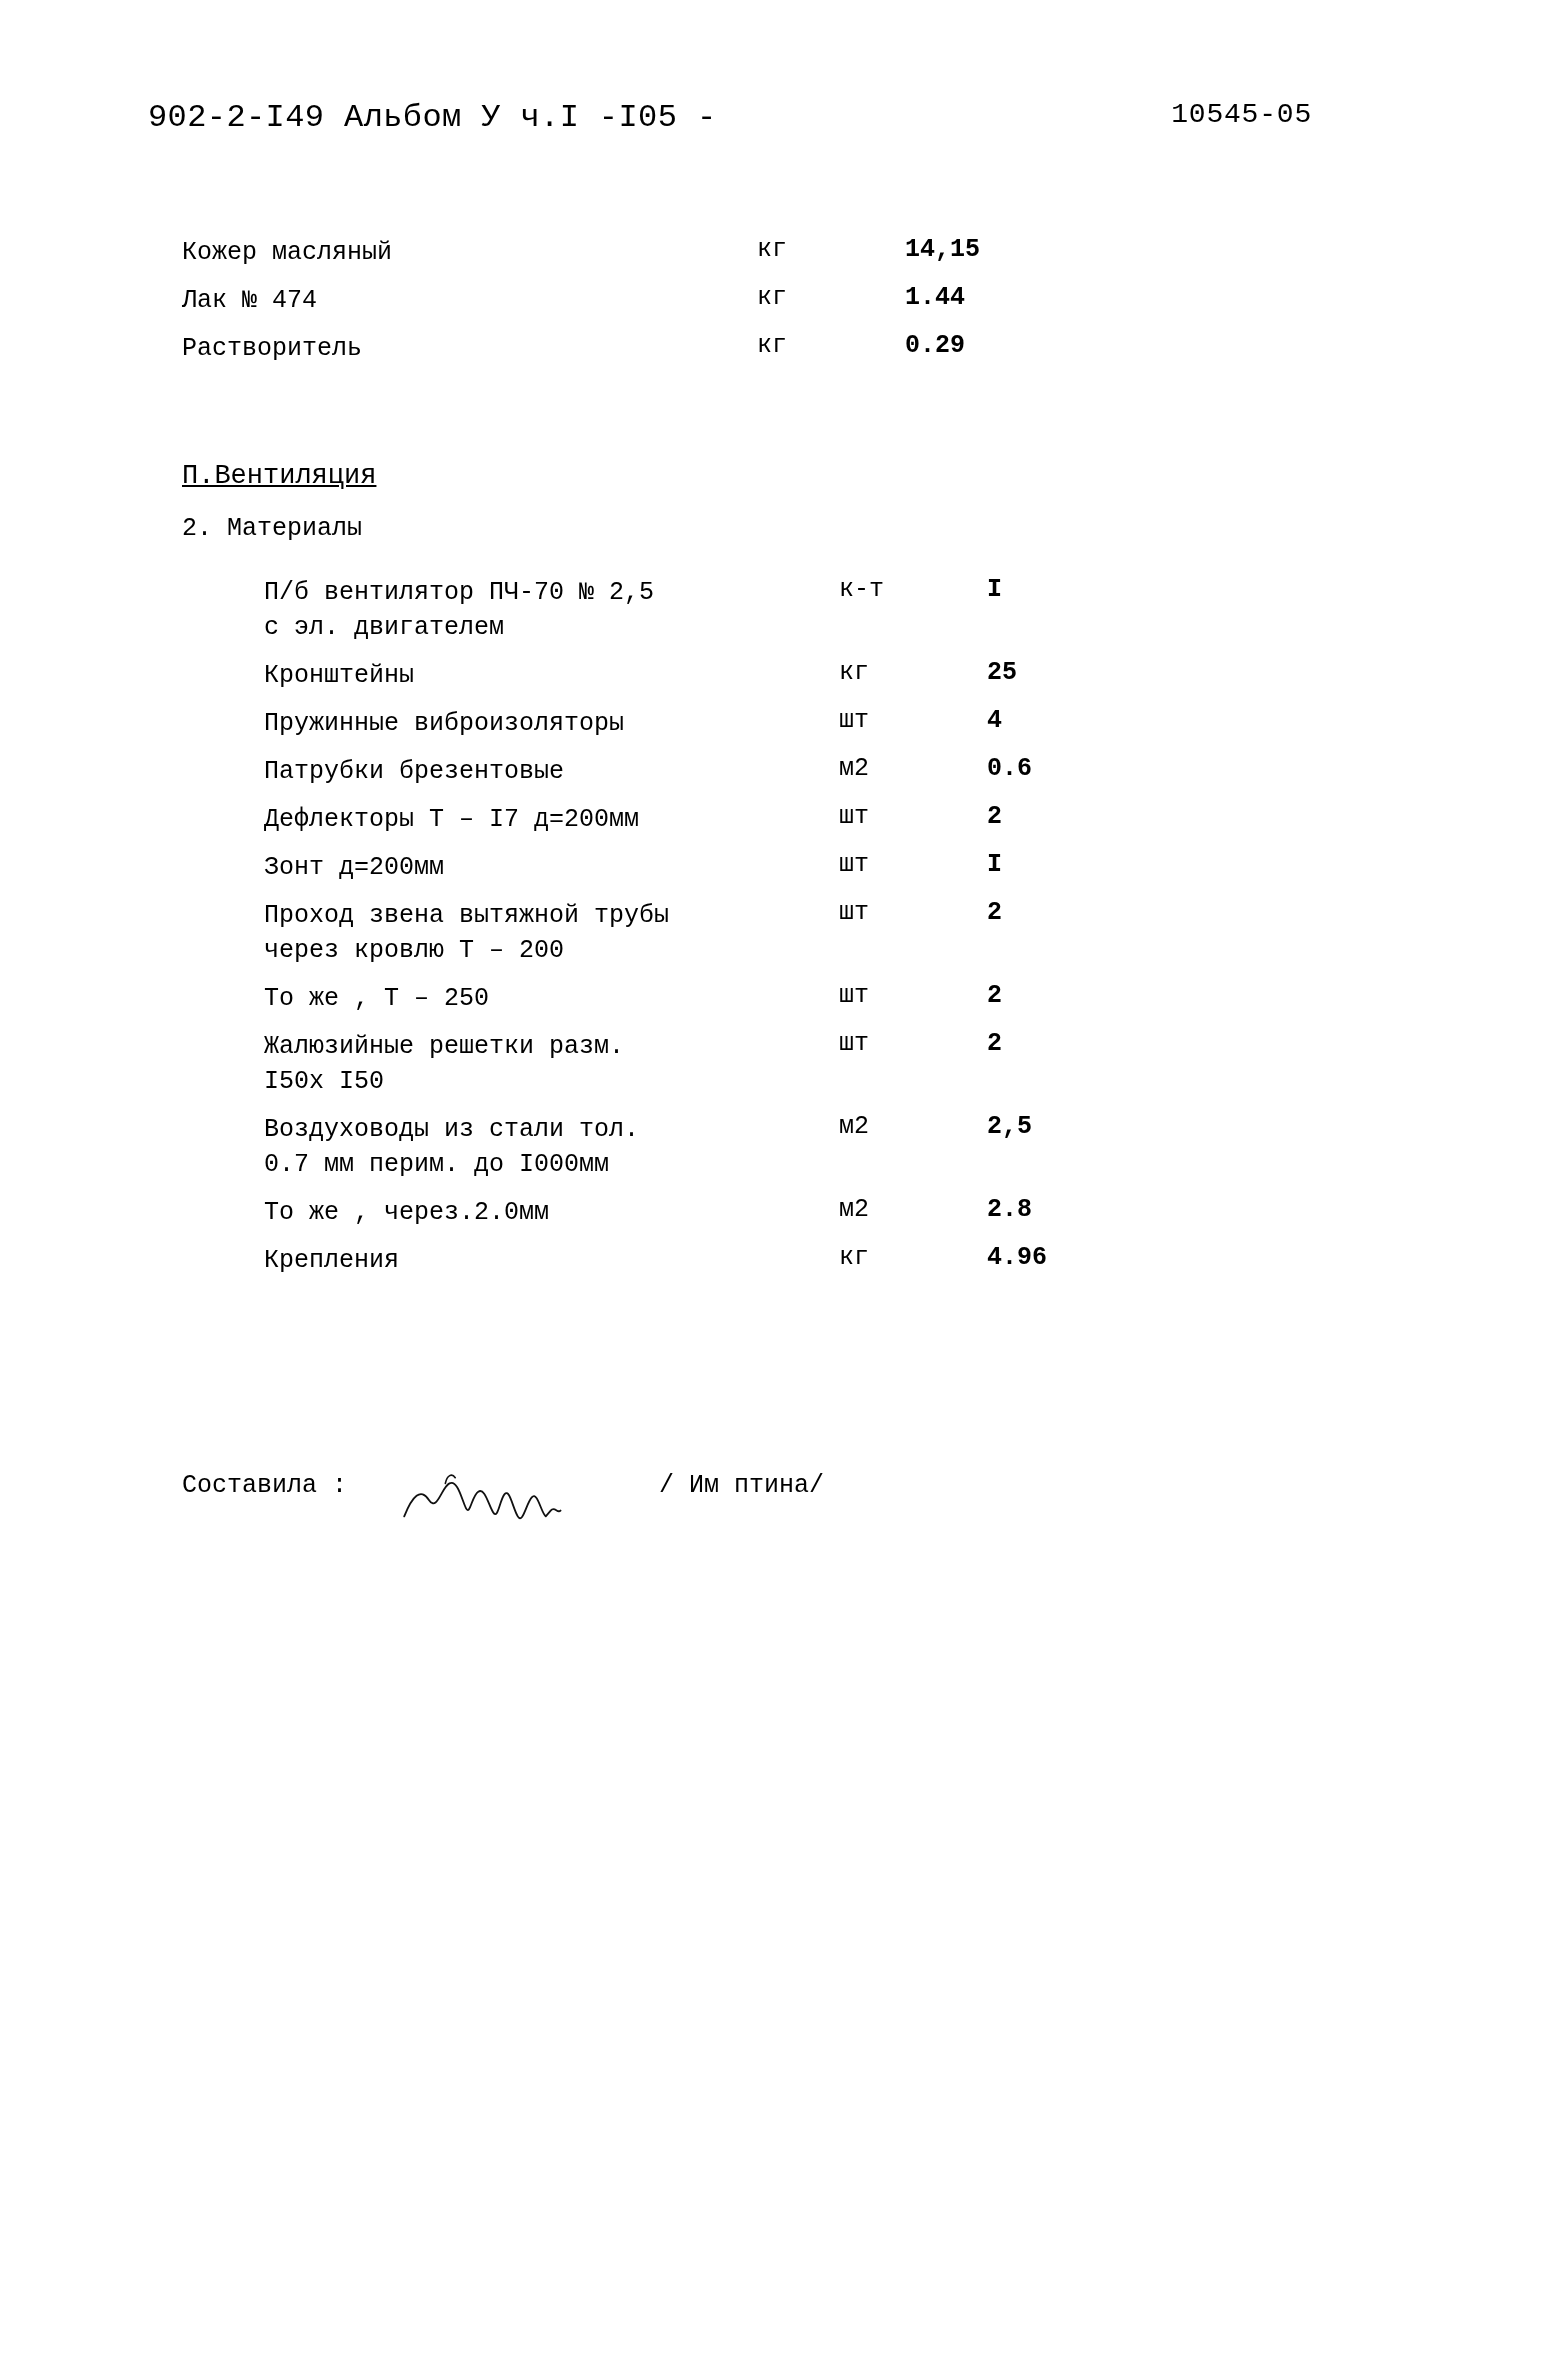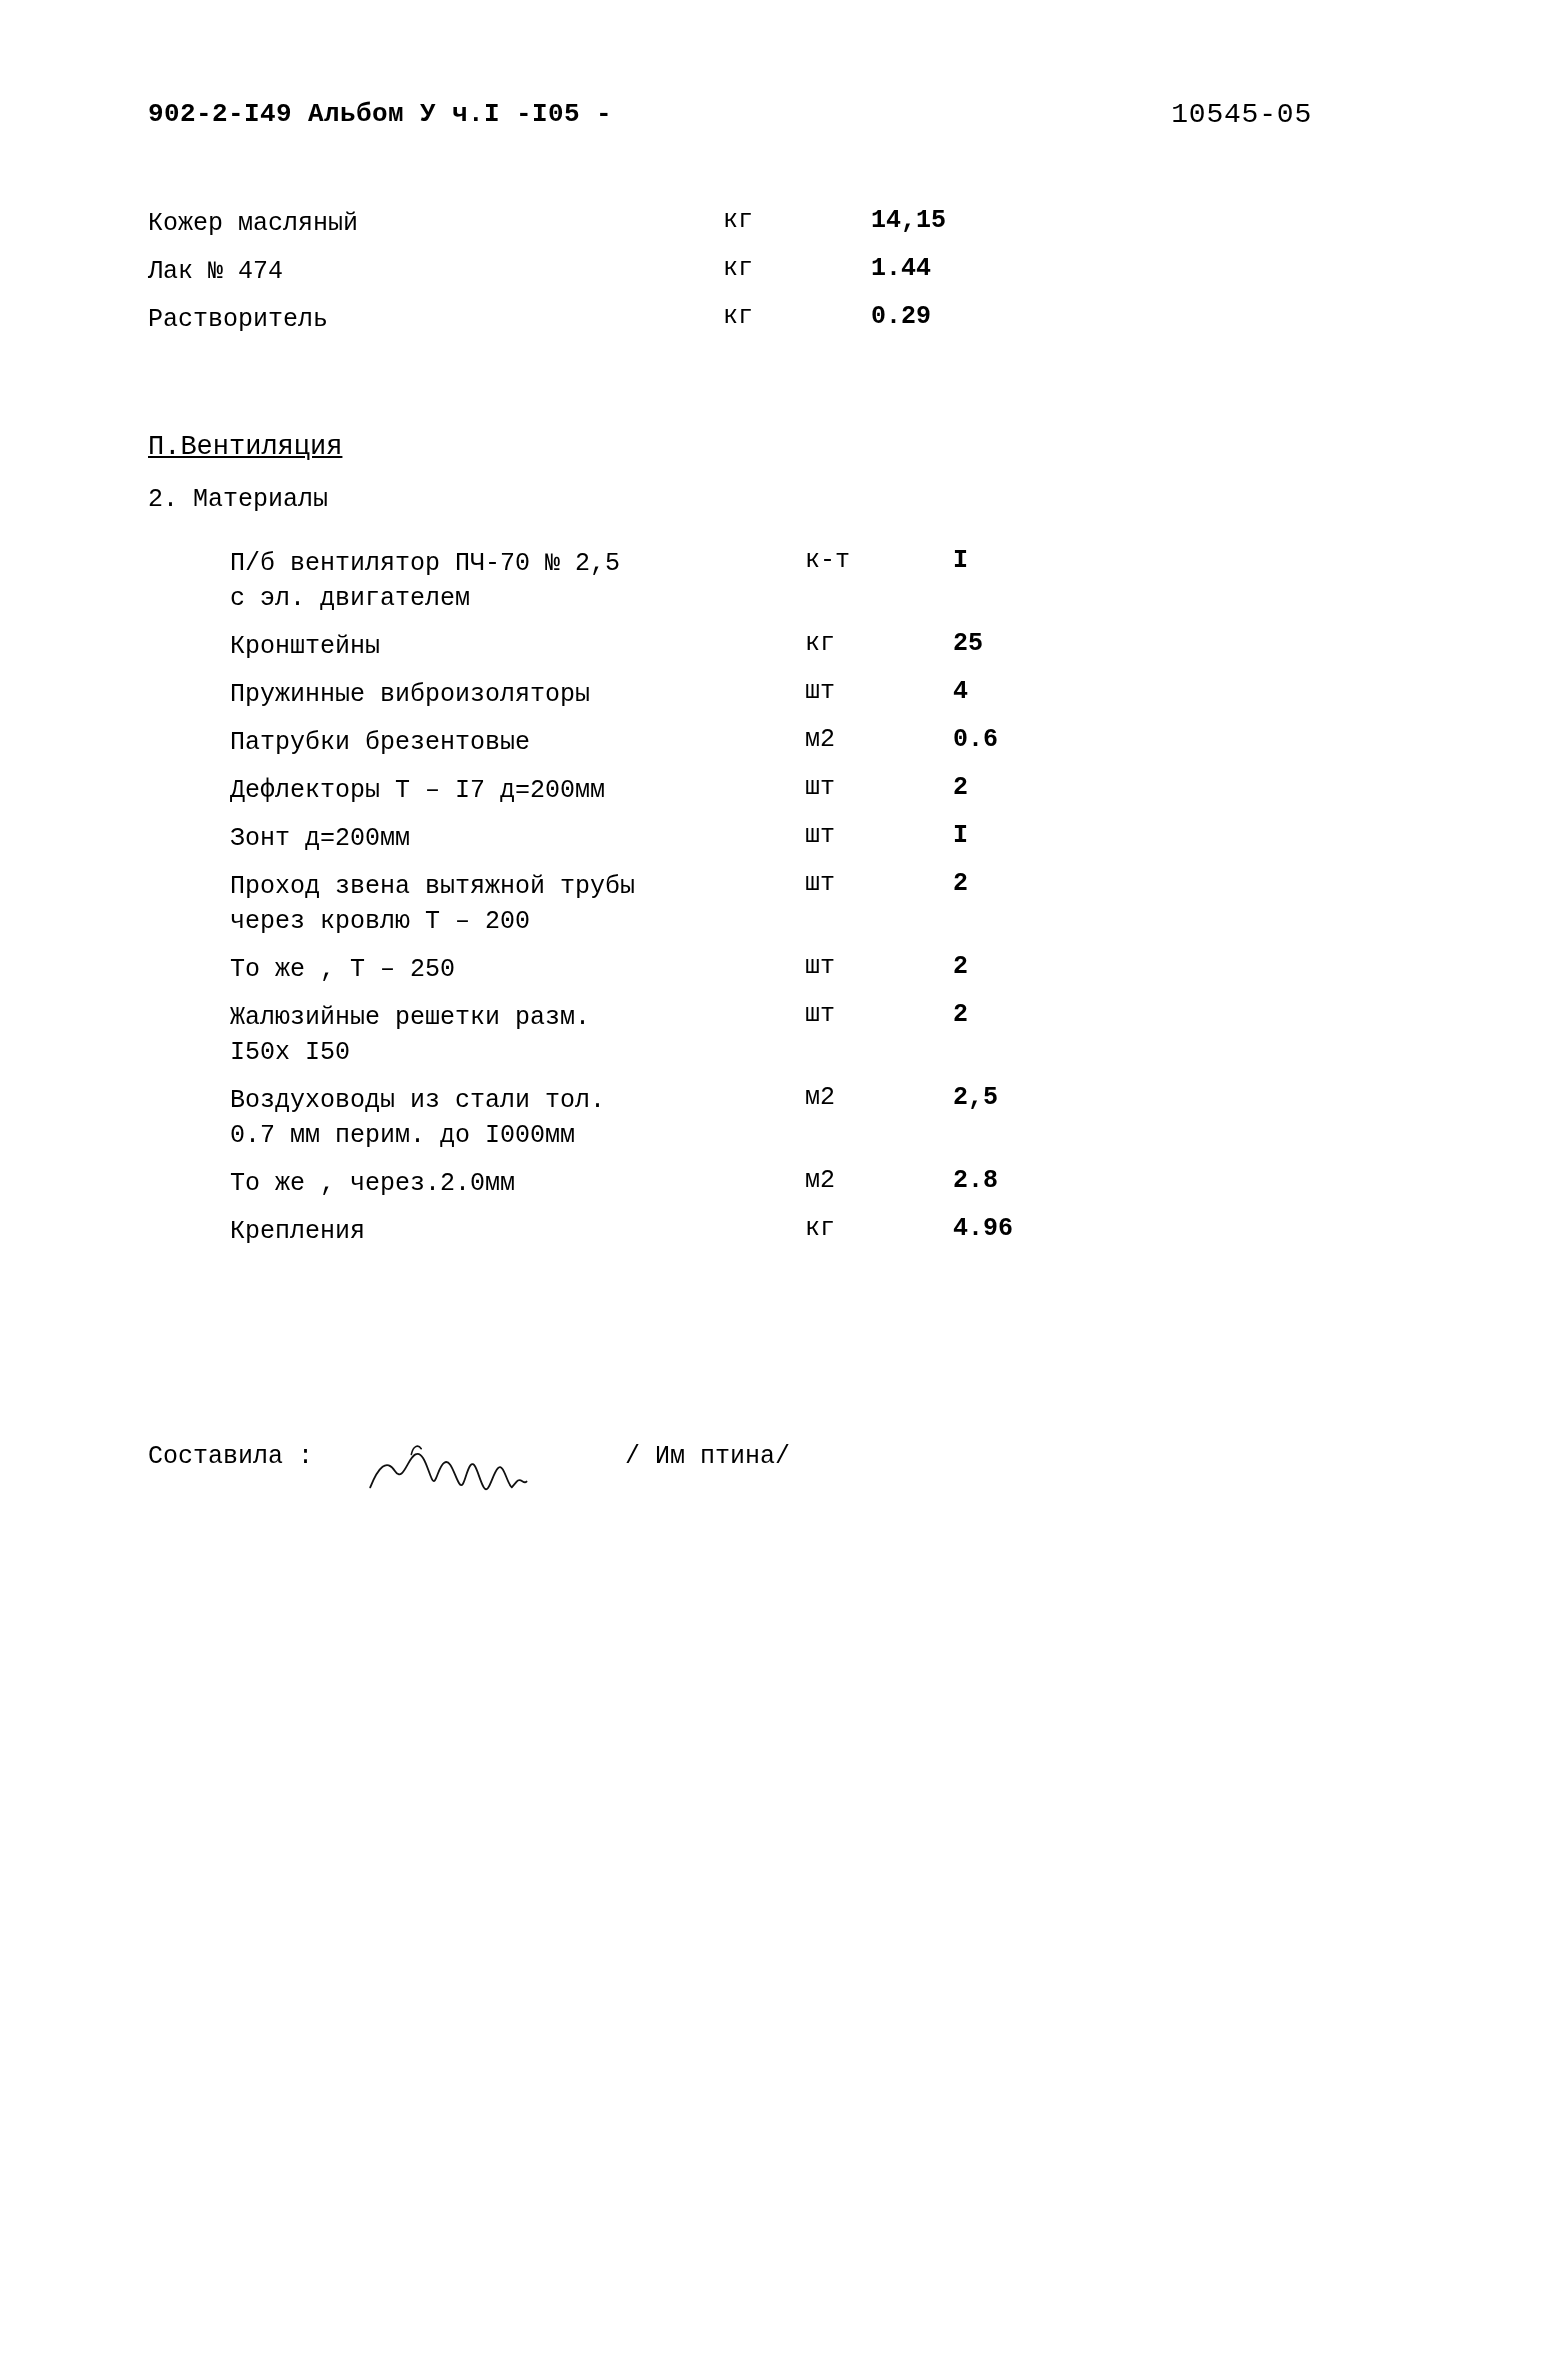--- a/index.html
+++ b/index.html
@@ -28,23 +28,23 @@
     .doc-id-top-right {
       position: absolute;
       top: 99px;
       right: 230px;
       font-size: 28px;
       font-weight: normal;
       letter-spacing: 0.8px;
     }
 
     .doc-ref-line {
-      font-size: 26px;
-      font-weight: bold;
-      margin-bottom: 44px;
+      font-size: 32px;
+      font-weight: normal;
+      margin-bottom: 66px;
       letter-spacing: 0.4px;
     }
 
     .section-header {
       font-size: 27px;
       font-weight: normal;
       text-decoration: underline;
       margin-top: 33px;
       margin-bottom: 20px;
     }
@@ -97,20 +97,21 @@
       font-size: 25px;
       font-weight: bold;
     }
 
     .spacer-20 { height: 16.4px; }
     .spacer-40 { height: 33px; }
     .spacer-60 { height: 49px; }
 
     .main-content {
       margin-top: 33px;
+      margin-left: 34px;
     }
   </style>
 </head>
 <body>
 
 <div class="page">
 
   <div class="doc-id-top-right">10545-05</div>
 
   <div class="doc-ref-line">902-2-I49  Альбом У ч.I  -I05 -</div>

